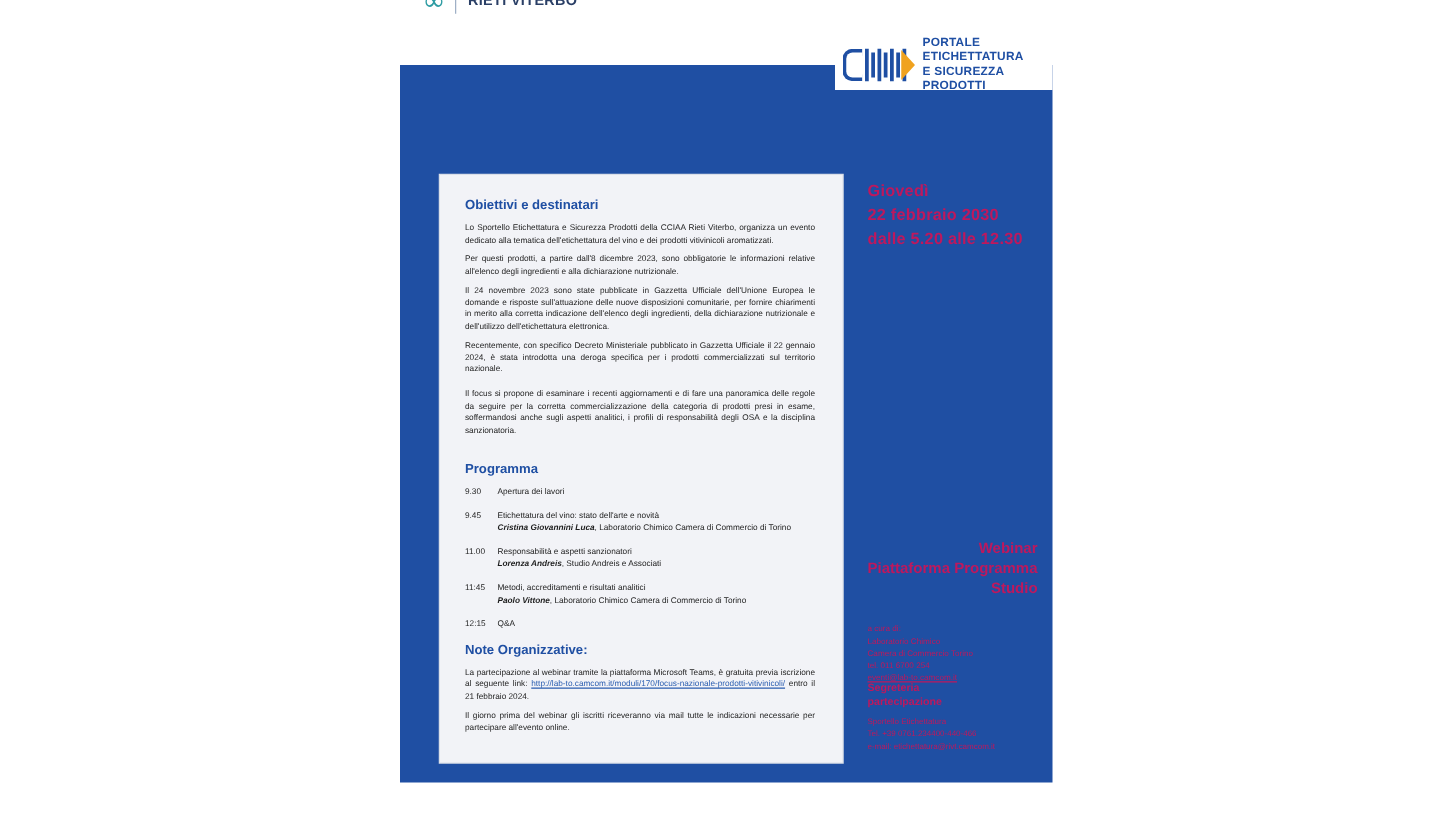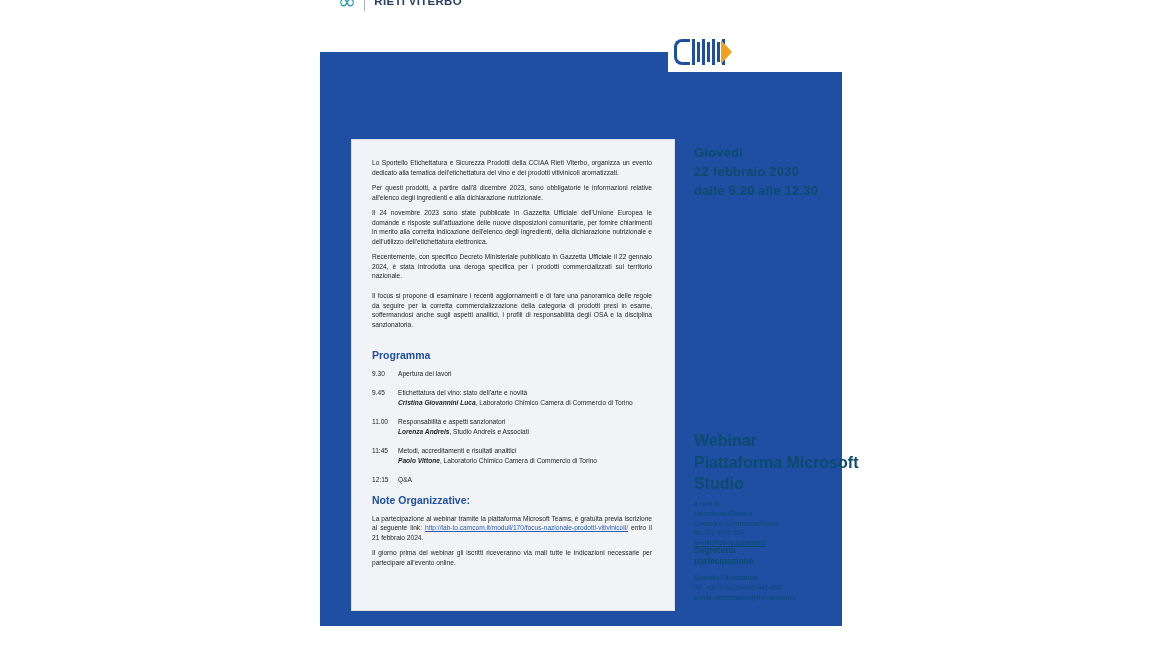--- a/index.html
+++ b/index.html
@@ -159,35 +159,36 @@
   }
   .prog-row .what .speaker b {
     font-style: italic;
   }
   .note-text a {
     color: #2a5db0;
     text-decoration: underline;
   }
 
   
-  .blue-col { position: absolute; color: #0c4a6e; }
+  .blue-col { position: absolute; color: #be185d; }
   #date-block {
     left: 694px;
     top: 144px;
     font-size: 13px;
     font-weight: bold;
     line-height: 1.45;
     letter-spacing: 0.2px;
   }
   #platform-block {
     left: 694px;
     top: 430px;
-    font-size: 16px;
+    font-size: 12px;
     font-weight: bold;
     line-height: 1.35;
+    text-align: right;
   }
   #curadi-block {
     left: 694px;
     top: 499px;
     font-size: 6.5px;
     line-height: 1.5;
   }
   #curadi-block .link { text-decoration: underline; }
   #segreteria-title {
     left: 694px;
@@ -223,24 +224,29 @@
       <i></i>
         <i class="short"></i>
         <i></i>
         <i class="short"></i>
         <i></i>
         <i class="short"></i>
         <i></i>
     </span>
     <i class="tri"></i>
   </span>
+  <span class="ptext">
+    <span>PORTALE ETICHETTATURA</span><br>
+    <span>E SICUREZZA PRODOTTI</span>
+  </span>
 </div>
 
 <div id="card">
   <div class="inner">
+    <h2 class="sec-title">Obiettivi e destinatari</h2>
 
     <p class="body-text">Lo Sportello Etichettatura e Sicurezza Prodotti della CCIAA Rieti Viterbo, organizza un evento dedicato alla tematica dell'etichettatura del vino e dei prodotti vitivinicoli aromatizzati.</p>
     <p class="body-text">Per questi prodotti, a partire dall'8 dicembre 2023, sono obbligatorie le informazioni relative all'elenco degli ingredienti e alla dichiarazione nutrizionale.</p>
     <p class="body-text">Il 24 novembre 2023 sono state pubblicate in Gazzetta Ufficiale dell'Unione Europea le domande e risposte sull'attuazione delle nuove disposizioni comunitarie, per fornire chiarimenti in merito alla corretta indicazione dell'elenco degli ingredienti, della dichiarazione nutrizionale e dell'utilizzo dell'etichettatura elettronica.</p>
     <p class="body-text">Recentemente, con specifico Decreto Ministeriale pubblicato in Gazzetta Ufficiale il 22 gennaio 2024, è stata introdotta una deroga specifica per i prodotti commercializzati sul territorio nazionale.</p>
     <p class="body-text" style="margin-top:10px;">Il focus si propone di esaminare i recenti aggiornamenti e di fare una panoramica delle regole da seguire per la corretta commercializzazione della categoria di prodotti presi in esame, soffermandosi anche sugli aspetti analitici, i profili di responsabilità degli OSA e la disciplina sanzionatoria.</p>
 
     <h2 class="sec-title spaced">Programma</h2>
 
     <div class="prog-list">
@@ -290,21 +296,21 @@
 </div>
 
 <div class="blue-col" id="date-block">
   <div>Giovedì</div>
   <div>22 febbraio 2030</div>
   <div>dalle 5.20 alle 12.30</div>
 </div>
 
 <div class="blue-col" id="platform-block">
   <div>Webinar</div>
-  <div>Piattaforma Microsoft</div>
+  <div>Piattaforma Programma</div>
   <div>Studio</div>
 </div>
 
 <div class="blue-col" id="curadi-block">
   <div>a cura di:</div>
   <div>Laboratorio Chimico</div>
   <div>Camera di Commercio Torino</div>
   <div>tel. 011 6700 254</div>
   <div class="link">eventi@lab-to.camcom.it</div>
 </div>

